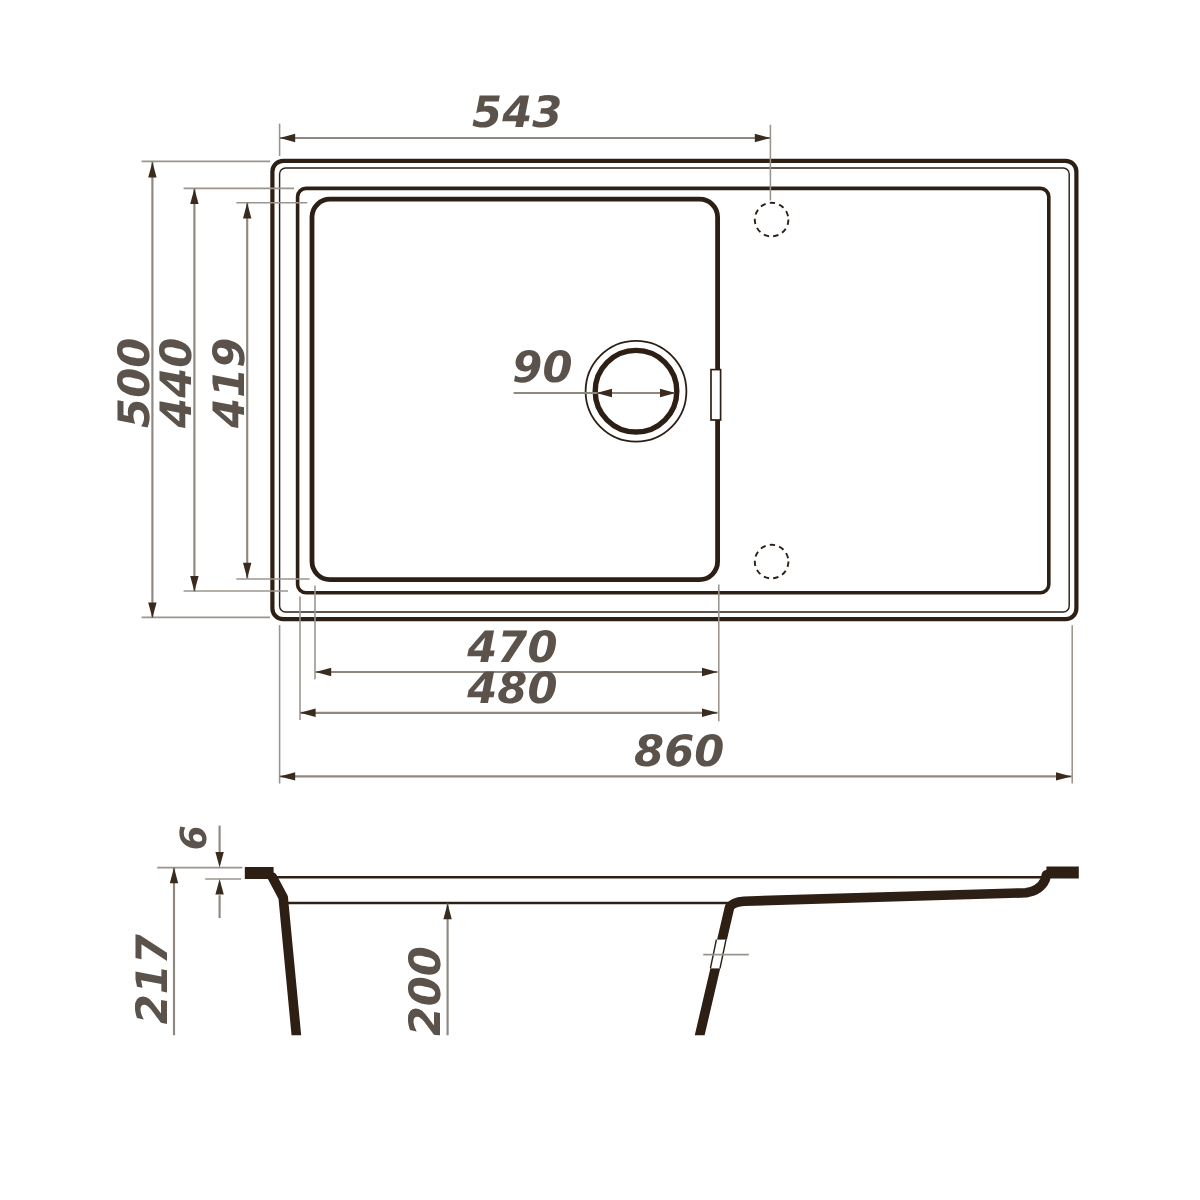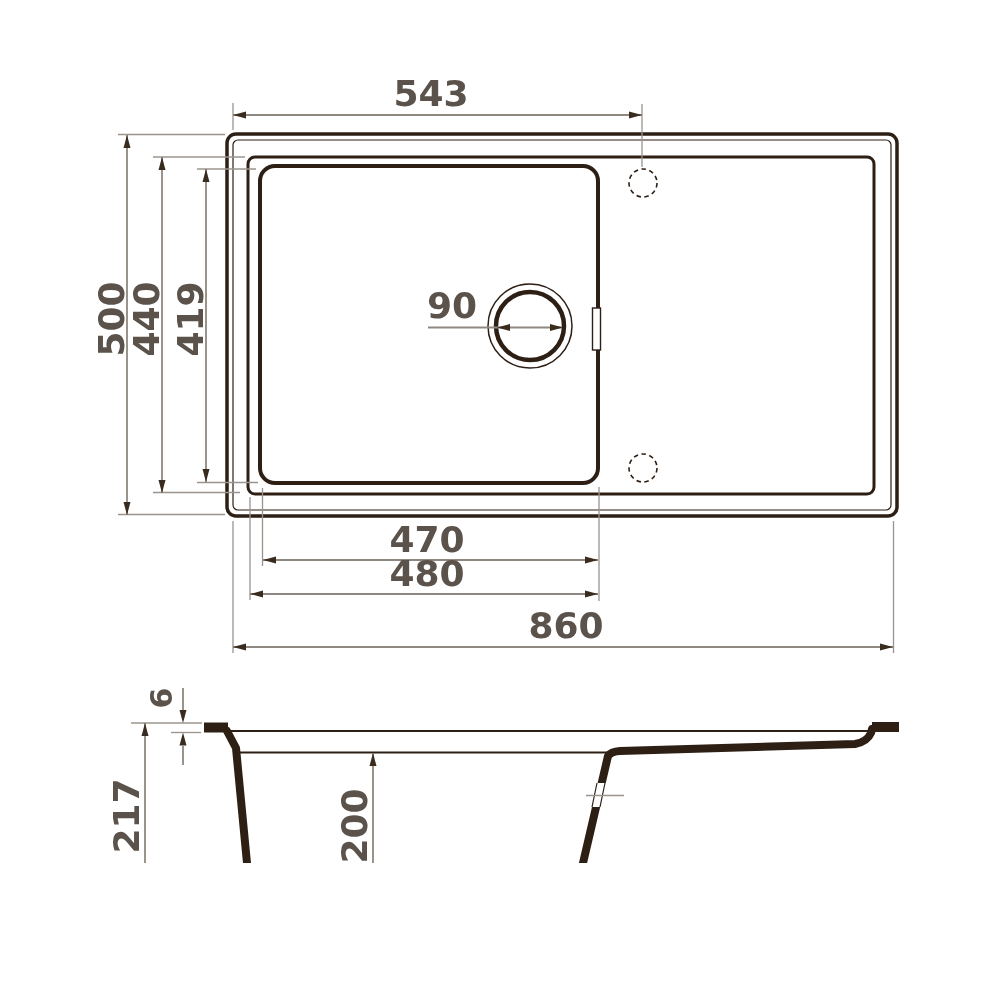--- a/index.html
+++ b/index.html
@@ -1,16 +1,16 @@
 <!DOCTYPE html>
 <html><head>
 <meta charset="utf-8">
 <style>
   html,body{margin:0;padding:0;background:#ffffff;}
-  .stage{width:1000px;height:863px;position:relative;background:#fff;overflow:hidden;}
+  .stage{width:1000px;height:863px;position:relative;background:#fff;overflow:hidden;font-style:italic;}
   svg{display:block;}
   text{
     font-family:"DejaVu Sans","Liberation Sans",sans-serif;
     font-weight:bold;
     fill:#5b534b;
   }
   .dim-label{font-size:36px;}
   .dim-label-small{font-size:30px;}
   .outline{stroke:#2e1f15;fill:none;}
   .dimline{stroke:#8f8880;stroke-width:1.8;fill:none;}

